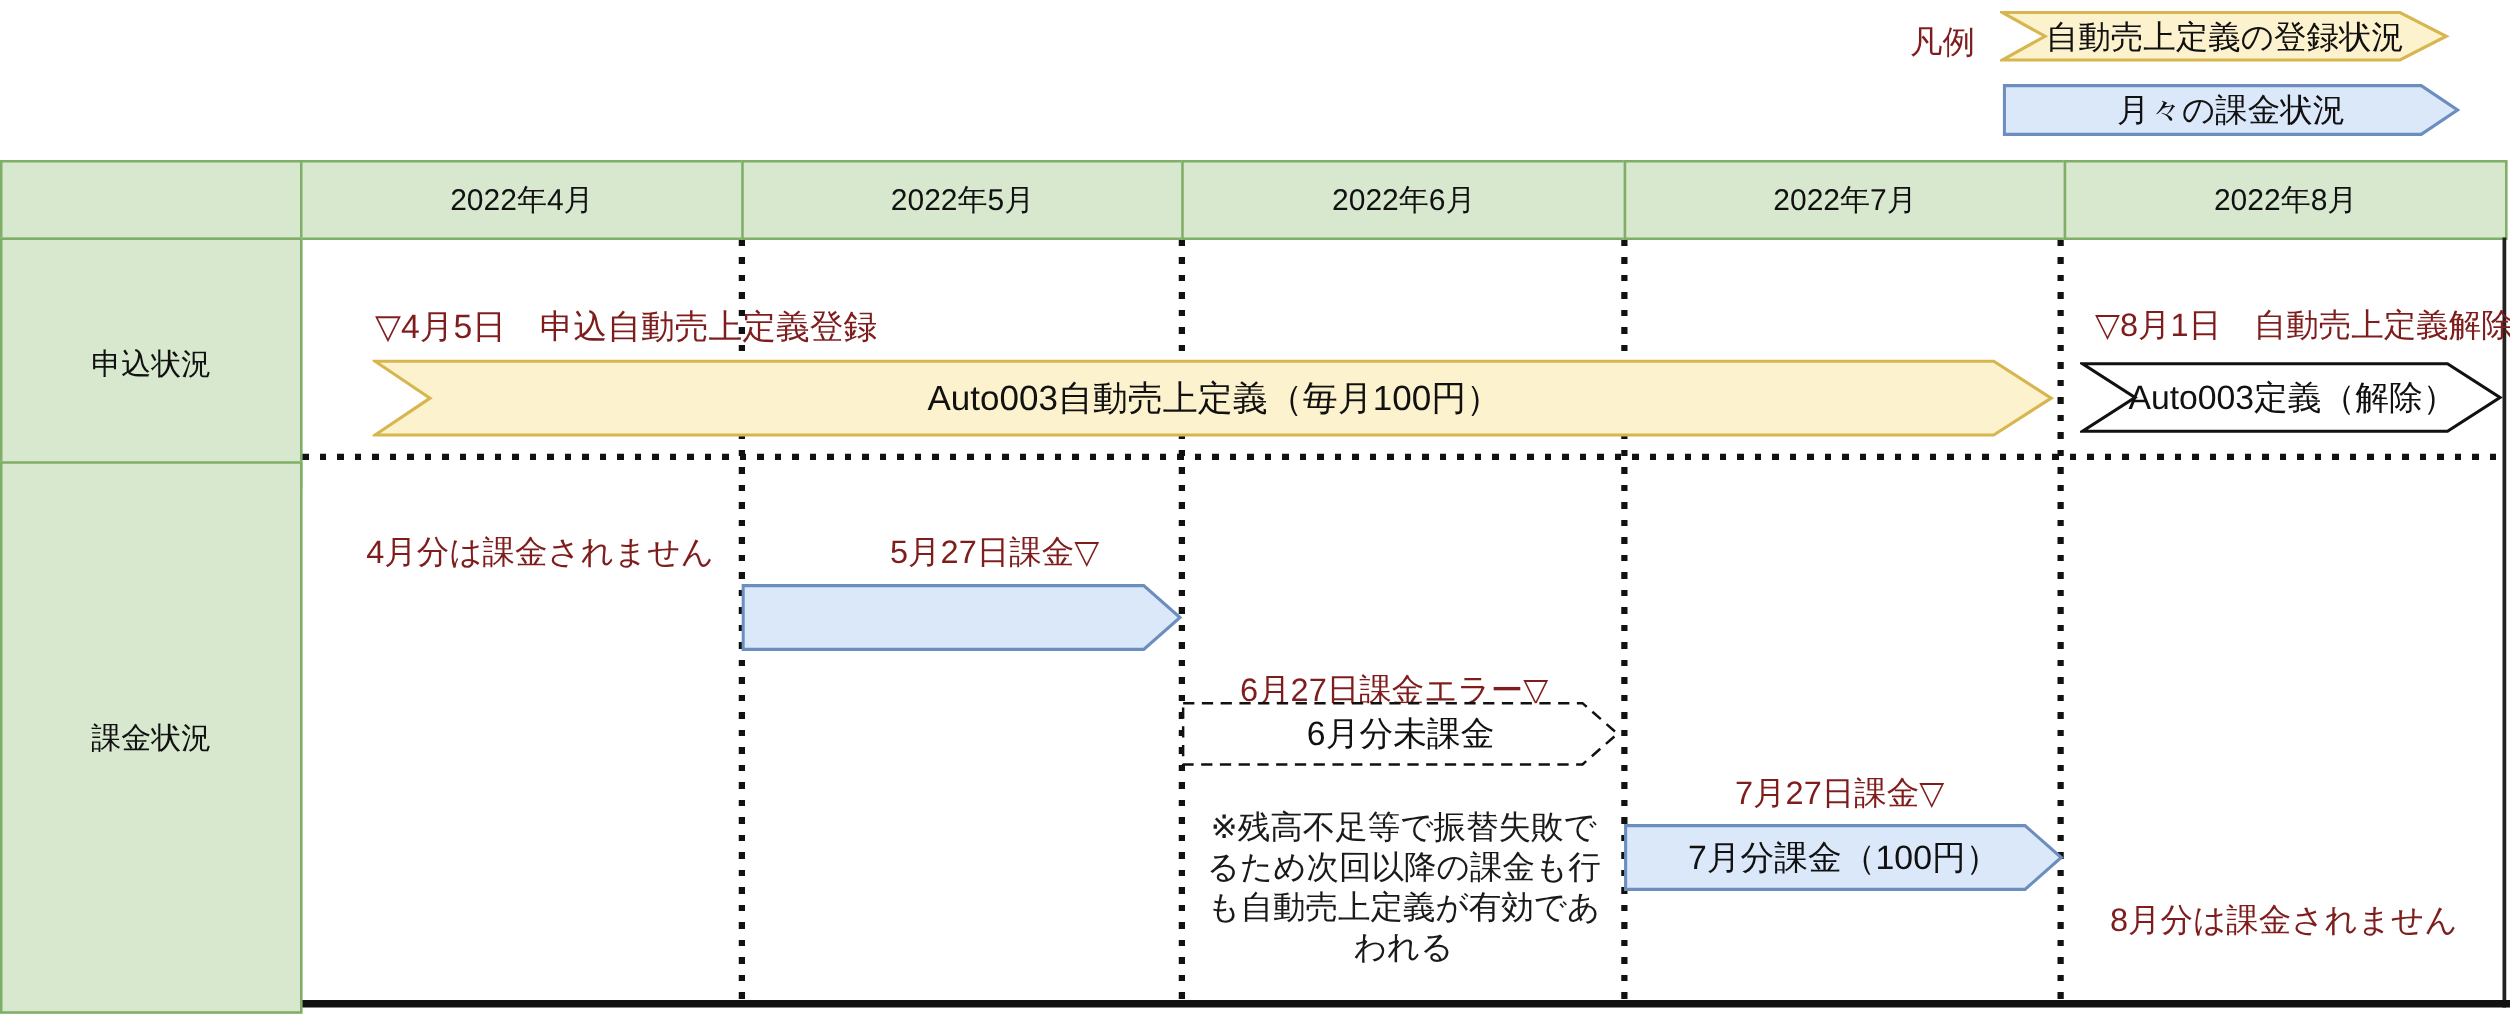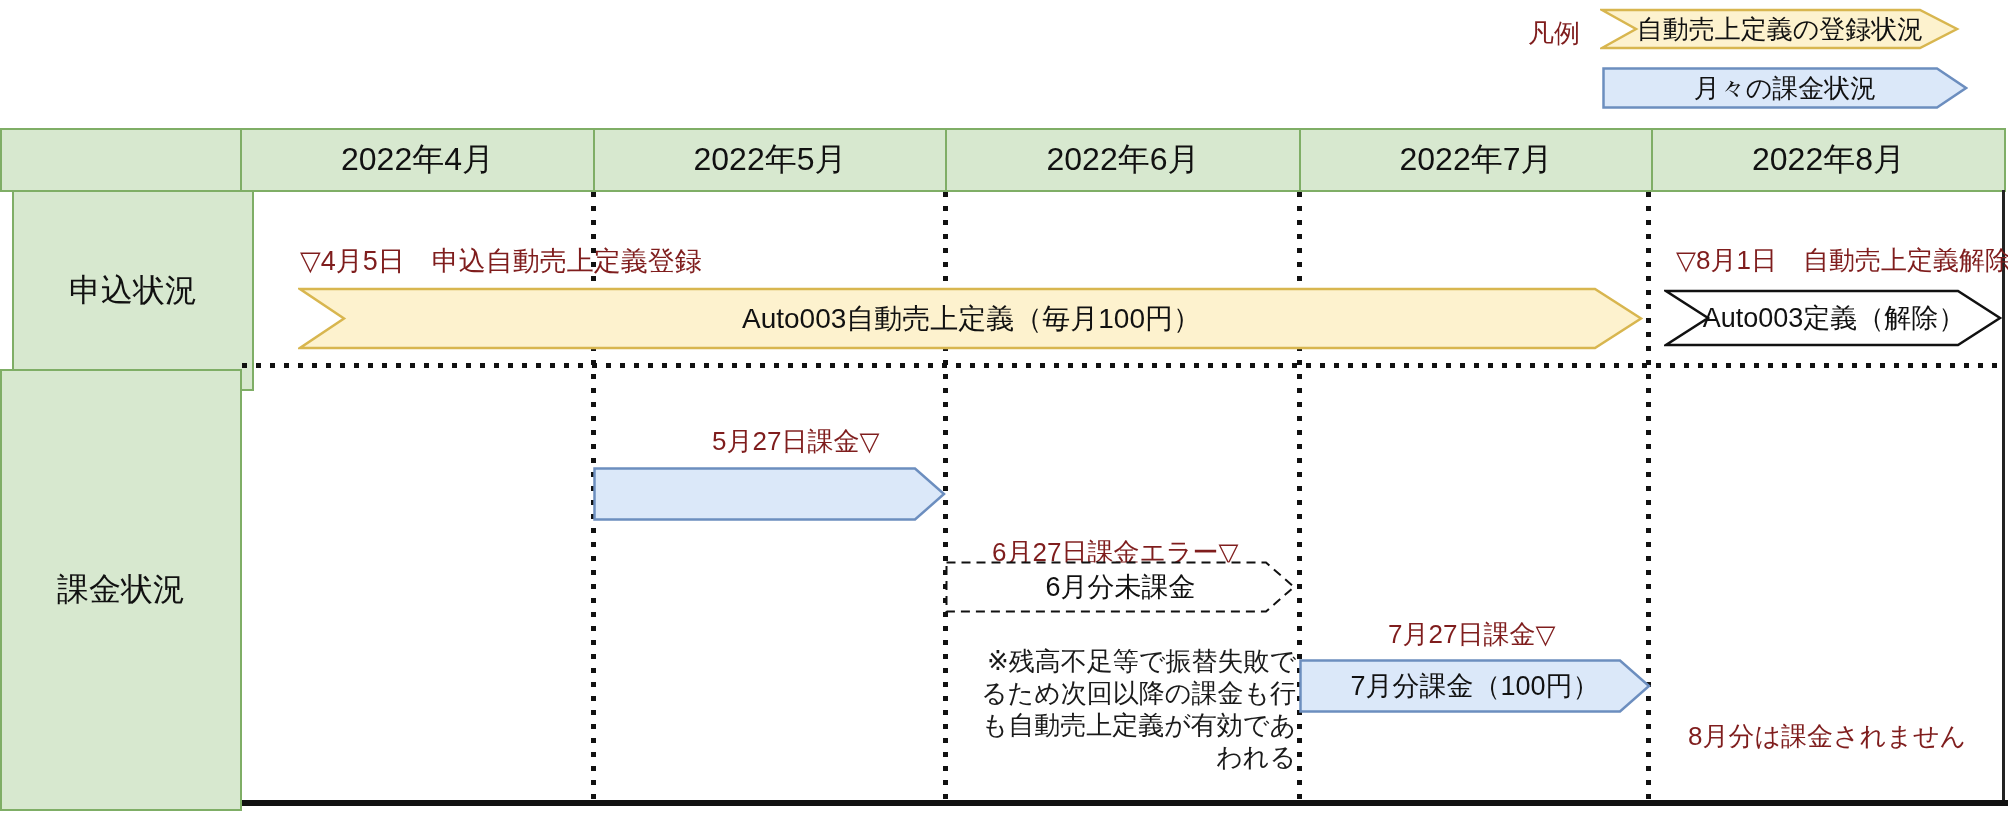--- a/index.html
+++ b/index.html
@@ -7,21 +7,21 @@
     position:relative;width:2008px;height:814px;overflow:hidden;
     font-family:"Liberation Sans","DejaVu Sans",sans-serif;
     color:#1a1a1a;background:#ffffff;
   }
   .abs{position:absolute;}
   
   .gcell{
     position:absolute;box-sizing:border-box;
     background:#d7e8cf;border:2px solid #7fae66;
     display:flex;align-items:center;justify-content:center;
-    font-size:32px;color:#111;
+    font-size:24px;color:#111;
   }
   
   .vdots{
     position:absolute;width:5px;
     background:repeating-linear-gradient(to bottom,#111 0 5px,transparent 5px 14px);
   }
   .hdots{
     position:absolute;height:5px;
     background:repeating-linear-gradient(to right,#111 0 5px,transparent 5px 14px);
   }
@@ -30,21 +30,21 @@
   
   .note{
     position:absolute;font-size:26px;color:#7f1d1d;white-space:nowrap;
   }
   
   .arrow-wrap{
     position:absolute;display:flex;align-items:center;justify-content:center;
   }
   .arrow-wrap svg{position:absolute;left:0;top:0;width:100%;height:100%;}
   .arrow-wrap .arrow-label{position:relative;font-size:27px;color:#111;white-space:nowrap;}
-  .june-note-line{font-size:26px;line-height:32px;color:#1a1a1a;text-align:right;}
+  .june-note-line{font-size:26px;line-height:32px;color:#1a1a1a;text-align:center;}
 </style>
 </head>
 <body>
 
 <div id="stage">
 
   <div class="note" style="left:1480px;top:16px;width:100px;text-align:right;">凡例</div>
 
   <div class="arrow-wrap" style="left:1600px;top:8px;width:360px;height:42px;">
     <svg viewBox="0 0 360 42">
@@ -60,21 +60,21 @@
     <span class="arrow-label" style="font-size:26px;">月々の課金状況</span>
   </div>
 
   <div class="gcell" style="left:0;top:128px;width:242px;height:64px;"></div>
   <div class="gcell" style="left:240px;top:128px;width:355px;height:64px;">2022年4月</div>
   <div class="gcell" style="left:593px;top:128px;width:354px;height:64px;">2022年5月</div>
   <div class="gcell" style="left:945px;top:128px;width:356px;height:64px;">2022年6月</div>
   <div class="gcell" style="left:1299px;top:128px;width:354px;height:64px;">2022年7月</div>
   <div class="gcell" style="left:1651px;top:128px;width:355px;height:64px;">2022年8月</div>
 
-  <div class="gcell" style="left:0;top:190px;width:242px;height:201px;margin-left:12px;">申込状況</div>
+  <div class="gcell" style="left:0;top:190px;width:242px;height:201px;">申込状況</div>
   <div class="gcell" style="left:0;top:369px;width:242px;height:442px;">課金状況</div>
 
   <div class="right-border" style="left:2002px;top:190px;height:616px;"></div>
   <div class="bottom-bar" style="left:242px;top:800px;width:1766px;"></div>
 
   <div class="vdots" style="left:591px;top:192px;height:610px;"></div>
   <div class="vdots" style="left:943px;top:192px;height:610px;"></div>
   <div class="vdots" style="left:1297px;top:192px;height:610px;"></div>
   <div class="vdots" style="left:1646px;top:192px;height:610px;"></div>
 
@@ -91,20 +91,21 @@
 
   <div class="note" style="left:1656px;top:243px;font-size:26px;margin-left:20px;">▽8月1日　自動売上定義解除</div>
 
   <div class="arrow-wrap" style="left:1664px;top:288px;width:340px;height:60px;">
     <svg viewBox="0 0 340 60" preserveAspectRatio="none">
       <polygon points="2,3 294,3 336,30 294,57 2,57 44,30" fill="#ffffff" stroke="#111111" stroke-width="2.5"></polygon>
     </svg>
     <span class="arrow-label" style="font-size:27px;">Auto003定義（解除）</span>
   </div>
 
+  <div class="note" style="left:293px;top:424px;">4月分は課金されません</div>
 
   <div class="note" style="left:712px;top:424px;">5月27日課金▽</div>
 
   <div class="arrow-wrap" style="left:593px;top:467px;width:353px;height:54px;">
     <svg viewBox="0 0 353 54" preserveAspectRatio="none">
       <polygon points="1.5,1.5 322,1.5 351,27 322,52.5 1.5,52.5" fill="#DBE8F9" stroke="#6C8EBF" stroke-width="2.5"></polygon>
     </svg>
   </div>
 
   <div class="note" style="left:992px;top:513px;margin-top:22px;">6月27日課金エラー▽</div>

